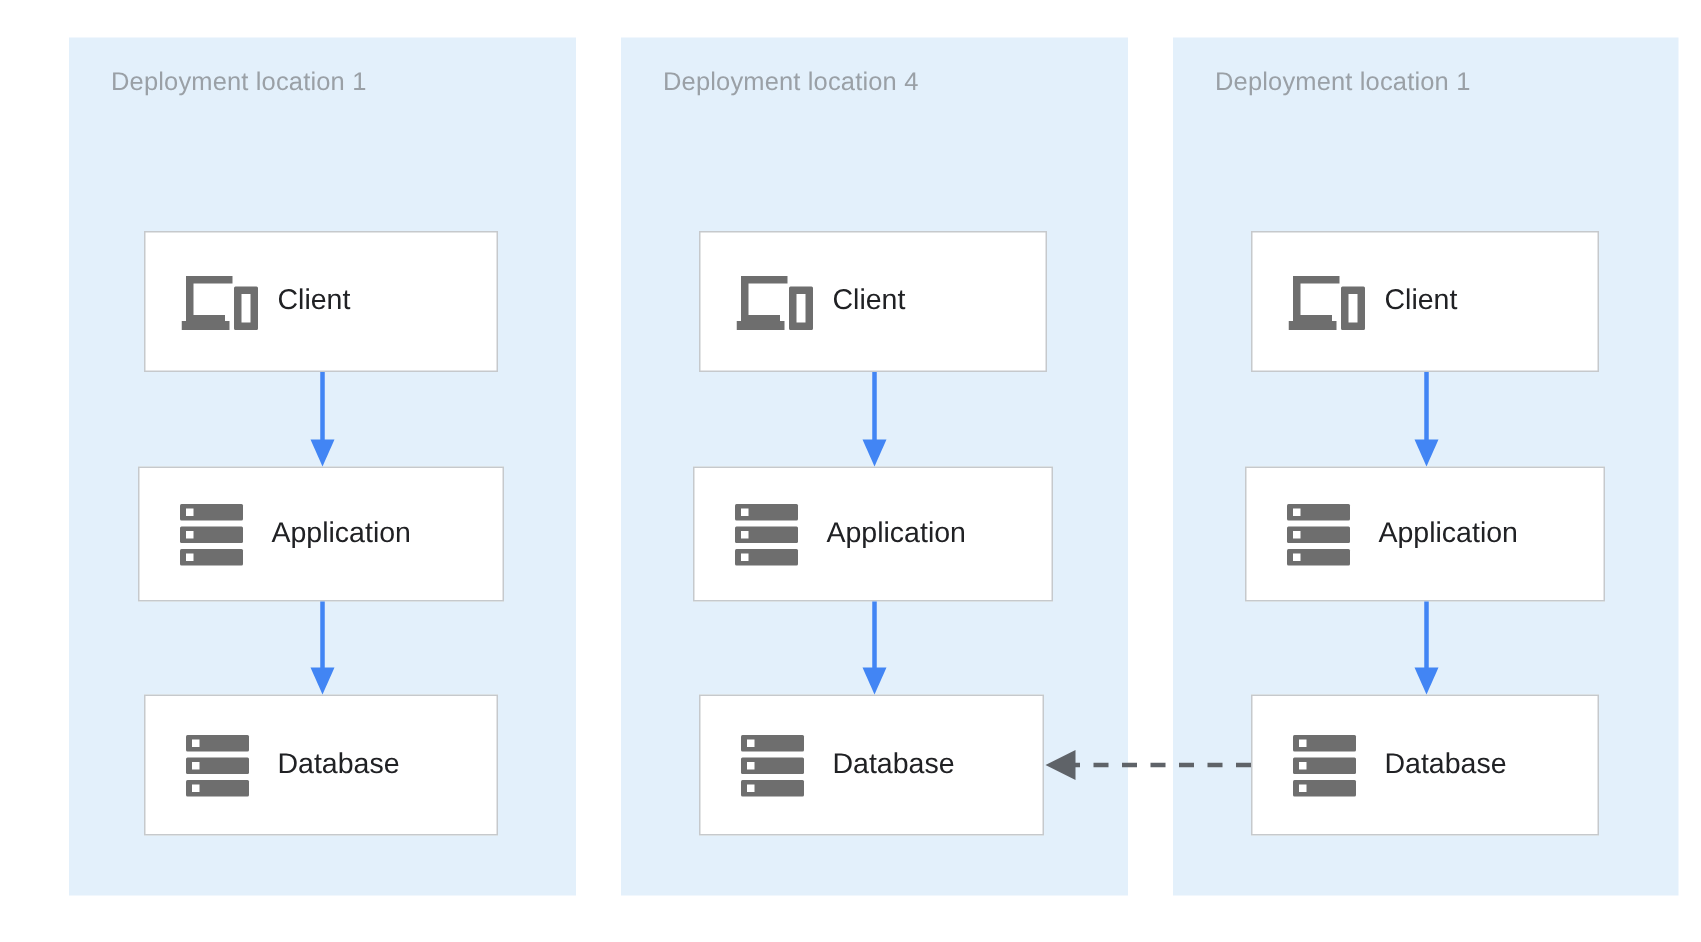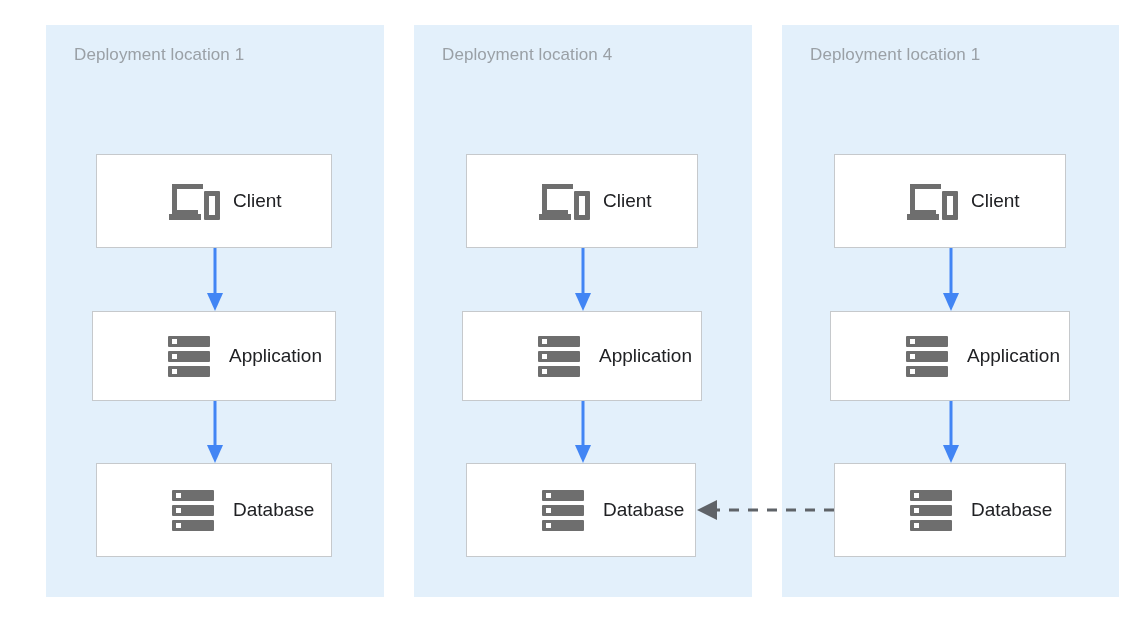--- a/index.html
+++ b/index.html
@@ -27,21 +27,20 @@
   }
 
   .node{
     position:absolute;
     background:#ffffff;
     border:1px solid #c6c9cc;
     box-sizing:border-box;
     display:flex;
     align-items:center;
     justify-content:flex-start;
-    padding-left:48px;
   }
   .node-icon{
     width:56px;
     height:46px;
     margin-left:22px;
     flex:0 0 auto;
     display:flex;align-items:center;justify-content:center;
   }
   .node-label{
     font-size:19px;

